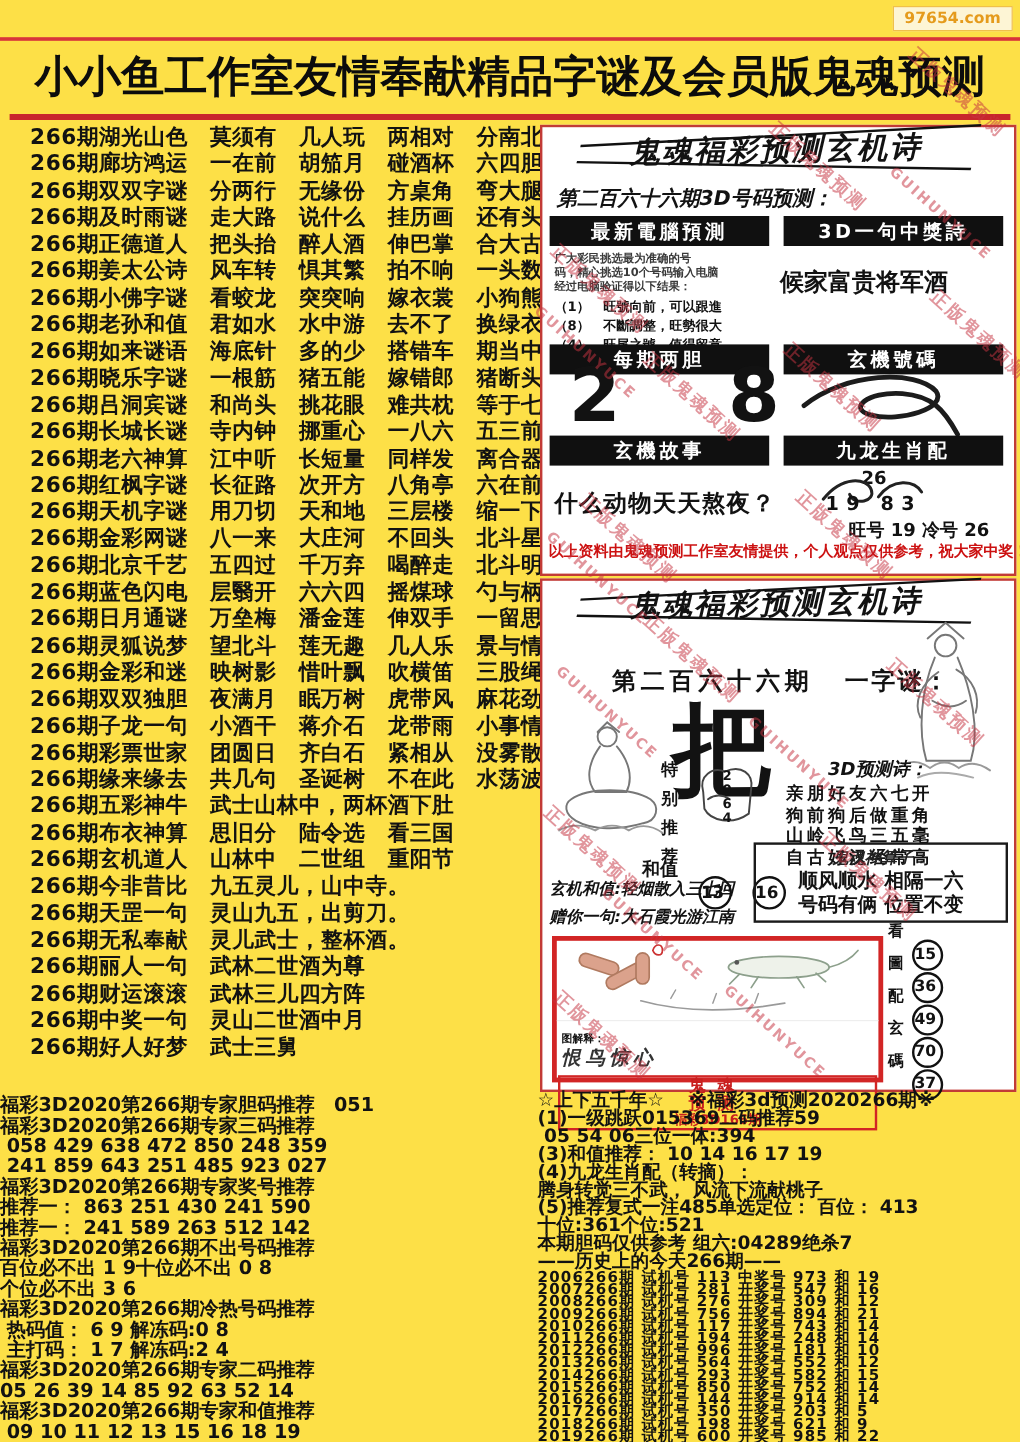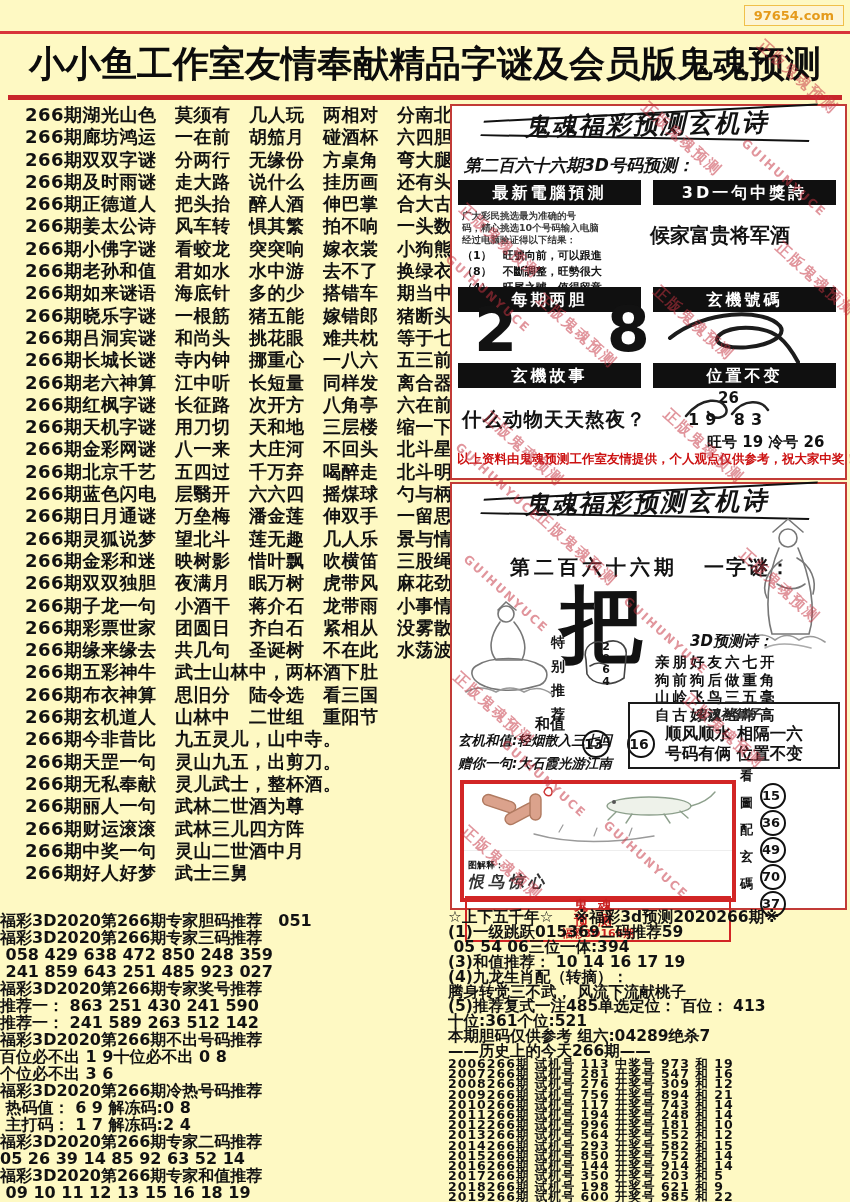--- a/index.html
+++ b/index.html
@@ -1,16 +1,16 @@
 <!DOCTYPE html>
 <html><head>
 <meta charset="utf-8">
 <style>
   html,body{margin:0;padding:0;background:#e8e8e8;}
-  #page{position:relative;width:850px;height:1202px;background:#fef9c3;overflow:hidden;
+  #page{position:relative;width:850px;height:1202px;background:#fde047;overflow:hidden;
         font-family:"DejaVu Sans","Liberation Sans",sans-serif;color:#121212;}
   
   .badge{position:absolute;right:6px;top:5px;background:#fdf5d5;border:1px solid #f0c04a;
          color:#e59b1c;font-size:13px;font-weight:700;padding:2px 9px;text-decoration:none;}
   .topline{position:absolute;left:0;top:31px;width:850px;height:3px;background:#d8343a;}
   .title{position:absolute;left:8px;top:40px;width:834px;text-align:center;font-size:36px;
          font-weight:900;letter-spacing:0px;white-space:nowrap;border-bottom:5px solid #c8262c;
          padding-bottom:6px;color:#0c0c0c;}
   
   .riddles{position:absolute;left:25px;top:104px;width:424px;}
@@ -212,21 +212,21 @@
 
     <div class="dannum">2 8</div>
     <div class="scb1">
       <svg width="150" height="58" viewBox="0 0 150 58">
         <path d="M6 32 C 40 4, 100 2, 116 20 C 126 34, 86 46, 62 40 C 42 35, 58 20, 88 22 C 112 24, 122 34, 134 56" stroke="#1c1c1c" stroke-width="4" fill="none" stroke-linecap="round"></path>
       </svg>
     </div>
 
     <div class="bars3">
       <div class="bar barA">玄機故事</div>
-      <div class="bar barB">位置不变</div>
+      <div class="bar barB">九龙生肖配</div>
     </div>
 
     <div class="question">什么动物天天熬夜？</div>
     <div class="code-top">26</div>
     <div class="scb2">
       <svg width="90" height="30" viewBox="0 0 90 30">
         <path d="M4 22 C 20 2, 40 4, 44 14 C 48 24, 30 28, 26 18 M 50 20 C 62 4, 80 6, 86 16" stroke="#222" stroke-width="2.5" fill="none" stroke-linecap="round"></path>
       </svg>
     </div>
     <div class="code-mid">19 83</div>

